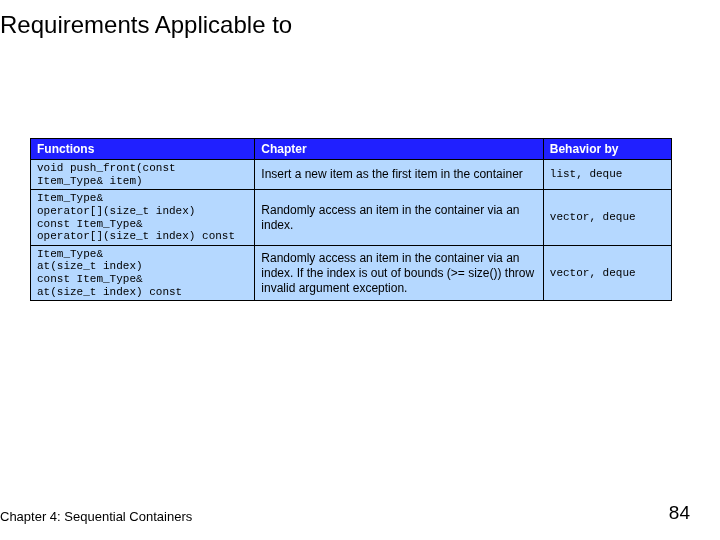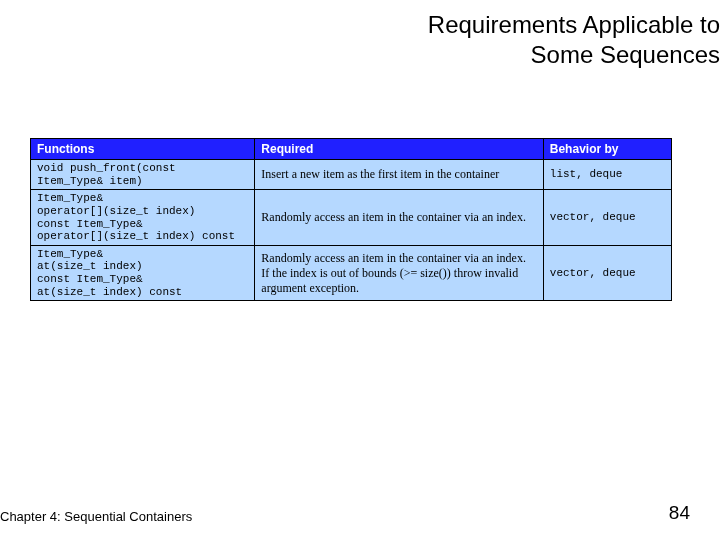--- a/index.html
+++ b/index.html
@@ -6,21 +6,21 @@
   body {
     margin: 0;
     width: 720px;
     height: 540px;
     background: #fff;
     font-family: Arial, Helvetica, sans-serif;
     position: relative;
     overflow: hidden;
   }
   .title {
-    text-align: right;
+    text-align: left;
     font-size: 24px;
     font-weight: 400;
     margin-top: 10px;
     line-height: 1.25;
     color: #000;
   }
   .table-wrap {
     position: absolute;
     top: 138px;
     left: 30px;
@@ -50,21 +50,21 @@
     color: #000;
     line-height: 1.25;
   }
   td.codefont {
     font-family: "Courier New", Courier, monospace;
     font-size: 11px;
     white-space: pre;
     line-height: 1.15;
   }
   td.beh {
-    font-family: Liberation Serif, serif;
+    font-family: Liberation Sans, sans-serif;
     font-size: 12px;
     margin-left: 45px;
   }
   col.c-func { width: 35%; }
   col.c-beh  { width: 45%; }
   col.c-req  { width: 20%; }
   .footer-center {
     position: absolute;
     bottom: 16px;
     left: 0; right: 0;
@@ -79,34 +79,33 @@
     right: 30px;
     font-size: 19px;
     color: #000;
   }
 </style>
 </head>
 <body>
 
 <div class="title">
   <span>Requirements Applicable to</span><br>
-  <span>Some Sequences</span>
 </div>
 
 <div class="table-wrap">
   <table>
     <colgroup>
       <col class="c-func">
         <col class="c-beh">
         <col class="c-req">
     </colgroup>
     <thead>
       <tr>
         <th>Functions</th>
-        <th>Required</th>
+        <th>Chapter</th>
         <th>Behavior by</th>
       </tr>
     </thead>
     <tbody>
       <tr>
         <td class="codefont">void push_front(const
 Item_Type&amp; item)</td>
         <td class="beh">Insert a new item as the first item in the container</td>
         <td class="codefont">list, deque</td>
       </tr>

